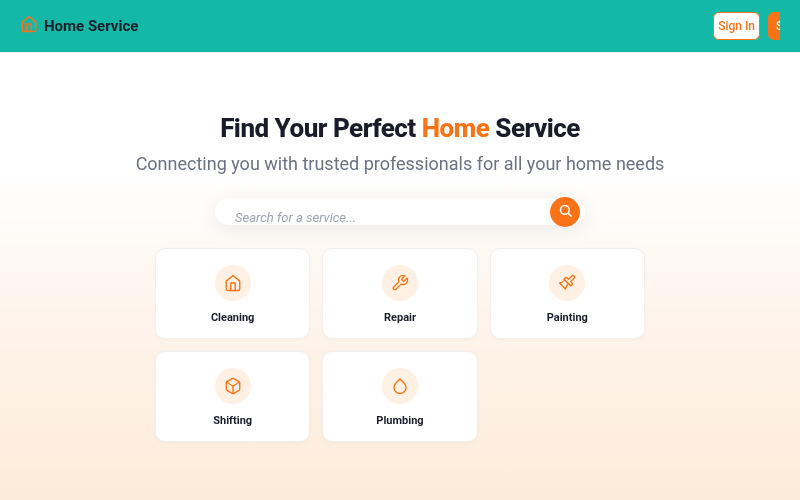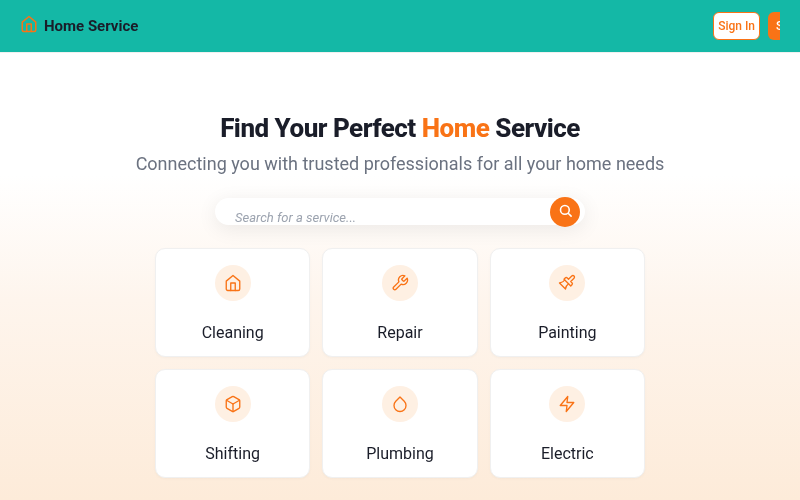--- a/index.html
+++ b/index.html
@@ -150,24 +150,23 @@
       margin-bottom: 10px;
     }
     .card-icon svg {
       width: 18px;
       height: 18px;
       stroke: #f97316;
       fill: none;
       stroke-width: 1.8;
     }
     .card-label {
-      font-size: 16px;
-      font-weight: 400;
+      font-size: 11px;
+      font-weight: 700;
       color: #1a1d29;
-      margin-top: 12px;
     }
   </style>
 </head>
 <body>
 
 <header class="header">
   <div class="logo">
     <span class="logo-icon">
       <svg viewBox="0 0 24 24" fill="none" stroke-width="2" stroke-linecap="round" stroke-linejoin="round">
           <path d="M3 9.5L12 2l9 7.5V20a2 2 0 0 1-2 2H5a2 2 0 0 1-2-2z"></path>
@@ -238,22 +237,14 @@
       <div class="card-label">Shifting</div>
     </div>
     <div class="card">
       <div class="card-icon">
         <svg viewBox="0 0 24 24" stroke-linecap="round" stroke-linejoin="round">
             <path d="M12 2.69l5.66 5.66a8 8 0 1 1-11.31 0z"></path>
           </svg>
       </div>
       <div class="card-label">Plumbing</div>
     </div>
-    <div class="card">
-      <div class="card-icon">
-        <svg viewBox="0 0 24 24" stroke-linecap="round" stroke-linejoin="round">
-            <path d="M13 2L3 14h9l-1 8 10-12h-9l1-8z"></path>
-          </svg>
-      </div>
-      <div class="card-label">Electric</div>
-    </div>
   </div>
 </section>
 
 </body></html>

